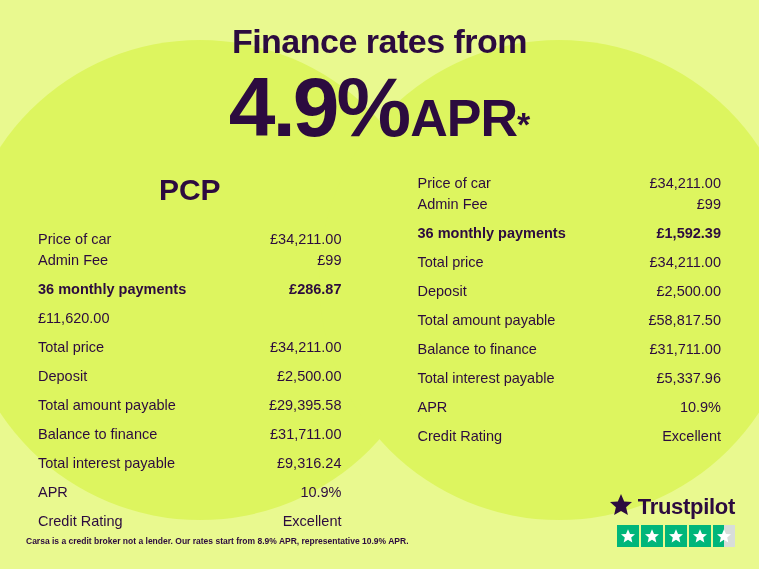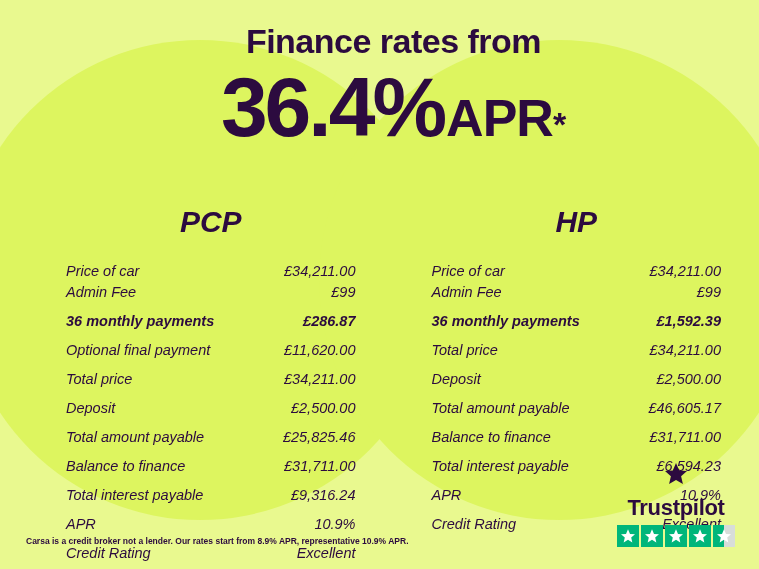--- a/index.html
+++ b/index.html
@@ -30,21 +30,20 @@
     width: 480px;
     height: 480px;
     right: -40px;
     top: 40px;
   }
   .content {
     position: relative;
     z-index: 2;
     width: 759px;
     height: 569px;
-    padding-left: 28px;
   }
   .headline {
     text-align: center;
     font-size: 34px;
     font-weight: bold;
     letter-spacing: -0.5px;
     padding-top: 22px;
     color: #2c0b3f;
   }
   .rate-row {
@@ -70,22 +69,21 @@
     margin-left: 2px;
   }
   .rate-star {
     font-size: 34px;
     font-weight: bold;
     line-height: 1;
     color: #2c0b3f;
   }
   .columns {
     display: flex;
-    margin-top: 56px;
-    font-style: italic;
+    margin-top: 24px;
   }
   .col {
     width: 50%;
     padding: 0 38px;
   }
   .col-title {
     text-align: center;
     font-size: 30px;
     font-weight: bold;
     color: #2c0b3f;
@@ -121,21 +119,20 @@
     right: 24px;
     bottom: 22px;
     z-index: 3;
     text-align: right;
   }
   .tp-head {
     display: flex;
     align-items: center;
     justify-content: flex-end;
     gap: 5px;
-    flex-direction: column;
   }
   .tp-name {
     font-size: 22px;
     font-weight: bold;
     color: #2c0b3f;
     letter-spacing: -0.3px;
   }
   .tp-stars {
     display: flex;
     gap: 2px;
@@ -159,21 +156,21 @@
 <body>
 
 <div class="blob blob-left"></div>
 <div class="blob blob-right"></div>
 
 <div class="content">
 
   <div class="headline">Finance rates from</div>
 
   <div class="rate-row">
-    <span class="rate-num">36.4%</span>
+    <span class="rate-num">4.9%</span>
     <span class="rate-apr">APR</span>
     <span class="rate-star">*</span>
   </div>
 
   <div class="columns">
 
     <div class="col">
       <div class="col-title">PCP</div>
       <div class="row tight">
         <span class="label">Price of car</span>
@@ -181,55 +178,53 @@
       </div>
       <div class="row tight">
         <span class="label">Admin Fee</span>
         <span class="value">£99</span>
       </div>
       <div class="row spaced bold">
         <span class="label">36 monthly payments</span>
         <span class="value">£286.87</span>
       </div>
       <div class="row spaced">
-        <span class="label">Optional final payment</span>
         <span class="value">£11,620.00</span>
       </div>
       <div class="row spaced">
         <span class="label">Total price</span>
         <span class="value">£34,211.00</span>
       </div>
       <div class="row spaced">
         <span class="label">Deposit</span>
         <span class="value">£2,500.00</span>
       </div>
       <div class="row spaced">
         <span class="label">Total amount payable</span>
-        <span class="value">£25,825.46</span>
+        <span class="value">£29,395.58</span>
       </div>
       <div class="row spaced">
         <span class="label">Balance to finance</span>
         <span class="value">£31,711.00</span>
       </div>
       <div class="row spaced">
         <span class="label">Total interest payable</span>
         <span class="value">£9,316.24</span>
       </div>
       <div class="row spaced">
         <span class="label">APR</span>
         <span class="value">10.9%</span>
       </div>
       <div class="row spaced">
         <span class="label">Credit Rating</span>
         <span class="value">Excellent</span>
       </div>
     </div>
 
     <div class="col">
-      <div class="col-title">HP</div>
       <div class="row tight">
         <span class="label">Price of car</span>
         <span class="value">£34,211.00</span>
       </div>
       <div class="row tight">
         <span class="label">Admin Fee</span>
         <span class="value">£99</span>
       </div>
       <div class="row spaced bold">
         <span class="label">36 monthly payments</span>
@@ -238,29 +233,29 @@
       <div class="row spaced">
         <span class="label">Total price</span>
         <span class="value">£34,211.00</span>
       </div>
       <div class="row spaced">
         <span class="label">Deposit</span>
         <span class="value">£2,500.00</span>
       </div>
       <div class="row spaced">
         <span class="label">Total amount payable</span>
-        <span class="value">£46,605.17</span>
+        <span class="value">£58,817.50</span>
       </div>
       <div class="row spaced">
         <span class="label">Balance to finance</span>
         <span class="value">£31,711.00</span>
       </div>
       <div class="row spaced">
         <span class="label">Total interest payable</span>
-        <span class="value">£6,594.23</span>
+        <span class="value">£5,337.96</span>
       </div>
       <div class="row spaced">
         <span class="label">APR</span>
         <span class="value">10.9%</span>
       </div>
       <div class="row spaced">
         <span class="label">Credit Rating</span>
         <span class="value">Excellent</span>
       </div>
     </div>

